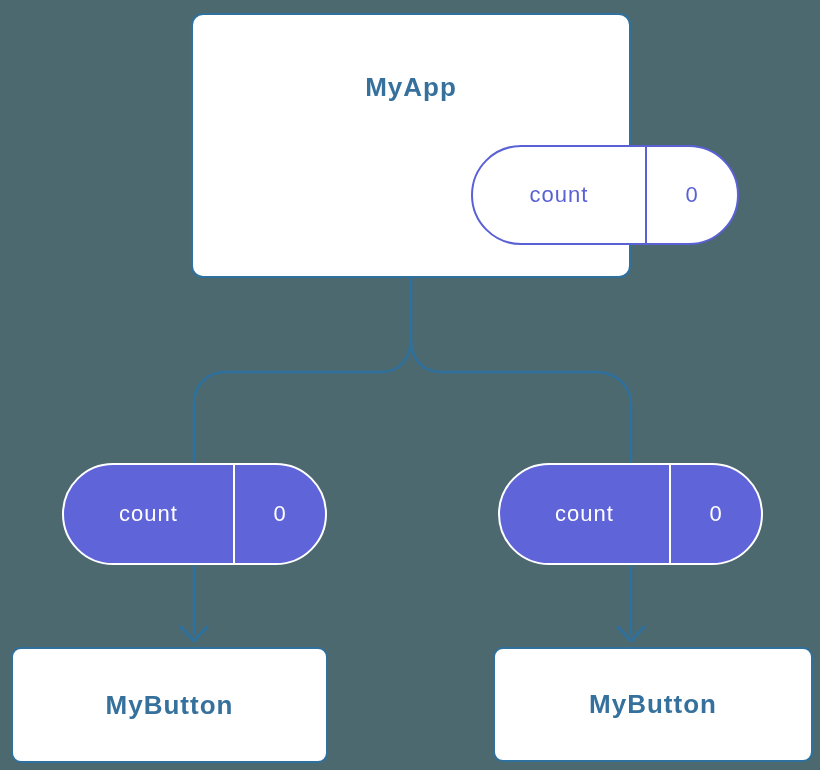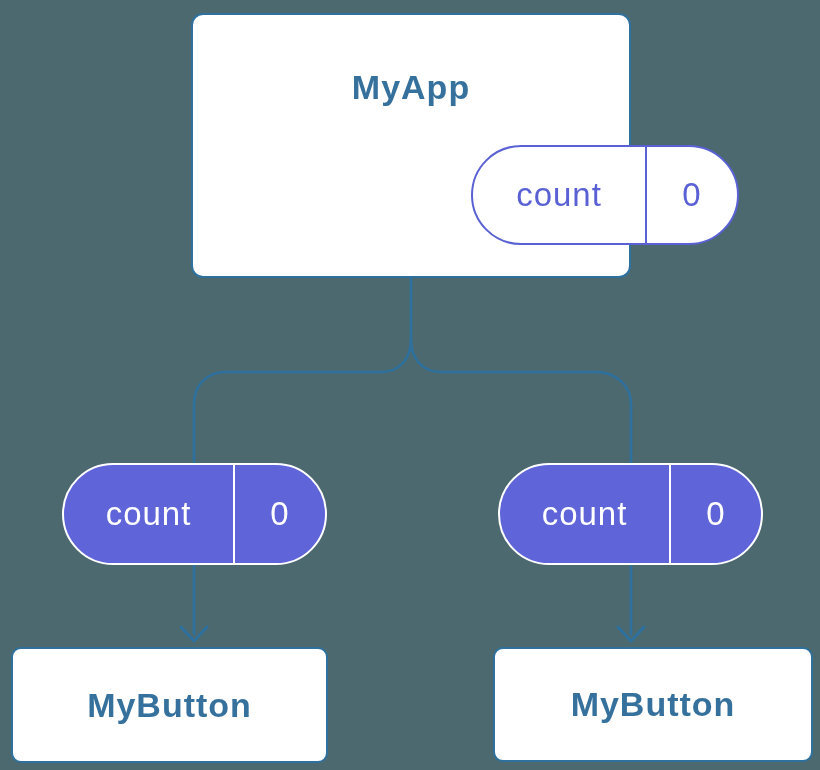--- a/index.html
+++ b/index.html
@@ -40,33 +40,33 @@
   .card-root{left:191px;top:13px;width:440px;height:265px;}
   .card-leaf{
     display:flex;align-items:center;justify-content:center;
     border-radius:10px;padding-top:0;
   }
   .card-leaf-left{left:11px;top:647px;width:317px;height:116px;}
   .card-leaf-right{left:493px;top:647px;width:320px;height:115px;}
 
   .card-title{
     color:var(--text_blue);
-    font-size:34px;font-weight:600;letter-spacing:1px;
+    font-size:26px;font-weight:600;letter-spacing:1px;
     text-align:center;
   }
   .card-root .card-title{
     position:absolute;left:0;top:52px;width:100%;line-height:40px;
   }
 
   
   .pill{
     position:absolute;
     display:flex;align-items:stretch;
     border-radius:999px;overflow:hidden;
-    font-size:33px;letter-spacing:1px;
+    font-size:22px;letter-spacing:1px;
   }
   .pill-cell{display:flex;align-items:center;justify-content:center;}
   .pill-outline{
     left:278px;top:130px;width:268px;height:100px;
     background:var(--card_bg);
     border:2px solid var(--purple_ink);
     color:var(--purple_ink);
   }
   .pill-outline .pill-cell-name{width:172px;}
   .pill-outline .pill-cell-value{flex:1;border-left:2px solid var(--purple_ink);}

